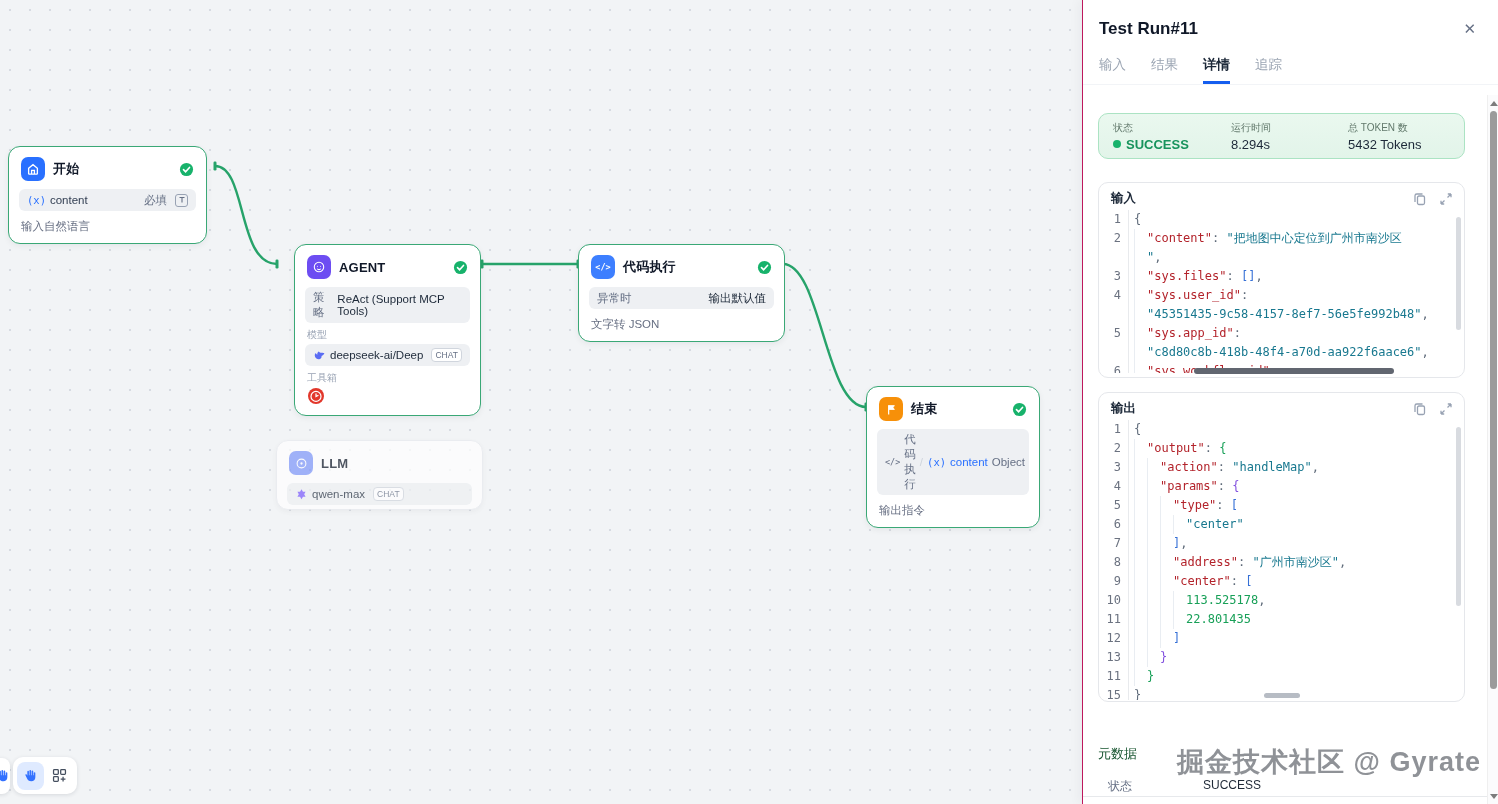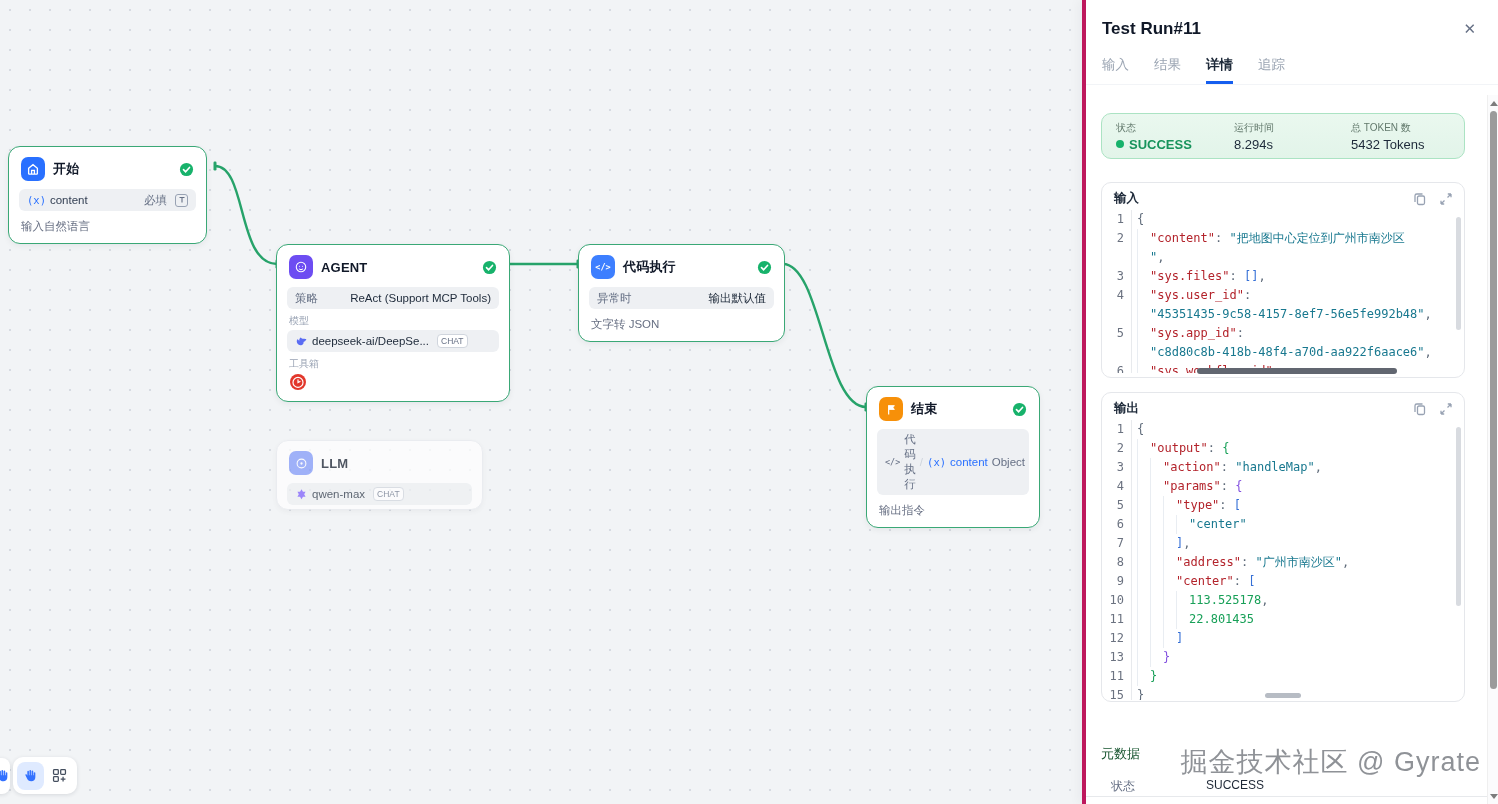--- a/index.html
+++ b/index.html
@@ -44,21 +44,21 @@
     display:flex; align-items:center; gap:3px; padding:0 4px; z-index:3; }
   .tbtn { width:28px; height:28px; border-radius:8px; display:flex;
     align-items:center; justify-content:center; }
   .tbtn.active { background:#dfeaff; }
   .toolbar-sliver { position:absolute; left:-12px; top:758px; width:22px; height:36px;
     background:#fff; border-radius:8px; box-shadow:0 1px 4px rgba(16,24,40,.12);
     display:flex; align-items:center; justify-content:flex-end; overflow:hidden; z-index:3; }
 
   
   .panel { position:absolute; left:1082px; top:0; width:416px; height:804px;
-    background:#fff; border-left:4px solid #be185d;
+    background:#fff; border-left:1px solid #be185d;
     box-shadow:-4px 0 10px rgba(16,24,40,.04); }
   .p-header { display:flex; align-items:center; padding:18px 16px 6px; }
   .p-title { font-size:17px; font-weight:bold; color:#101828; }
   .p-close { margin-left:auto; font-size:15px; color:#667085; cursor:pointer;
     padding:2px 6px; }
   .p-tabs { display:flex; gap:25px; padding:10px 16px 0; height:39px;
     border-bottom:1px solid #f2f4f7; }
   .p-tab { font-size:13.5px; color:#9aa4b2; padding-bottom:9px; cursor:pointer; }
   .p-tab.active { color:#1d2939; font-weight:bold;
     border-bottom:3px solid #155eef; }
@@ -119,21 +119,21 @@
     display:flex; align-items:center; justify-content:center; }
   .vs-up { top:2px; } .vs-down { bottom:2px; }
   .tri-up { width:0; height:0; border-left:4px solid transparent;
     border-right:4px solid transparent; border-bottom:5px solid #7c7c7c; }
   .tri-down { width:0; height:0; border-left:4px solid transparent;
     border-right:4px solid transparent; border-top:5px solid #7c7c7c; }
   .vs-thumb { position:absolute; left:1.5px; top:16px; width:7px; height:578px;
     background:#9b9b9b; border-radius:4px; }
 
   .watermark { position:absolute; right:17px; top:744px; z-index:50;
-    font-size:27px; font-weight:normal; color:rgba(118,122,128,.82);
+    font-size:27px; font-weight:bold; color:rgba(118,122,128,.82);
     text-shadow:1px 1px 0 rgba(255,255,255,.95); letter-spacing:1px;
     pointer-events:none;margin-left:8px; }
 </style>
 </head>
 <body>
 
 <div class="canvas">
   <svg class="edges">
     <path d="M215,166 C247,166 237,264 277,264" fill="none" stroke="#27a36a" stroke-width="2.4"></path>
     <path d="M482,264 L578,264" fill="none" stroke="#27a36a" stroke-width="2.4"></path>
@@ -170,21 +170,21 @@
       <span class="right muted">必填</span>
       <span class="typebox">
         <svg width="8" height="8" viewBox="0 0 8 8">
             <path d="M1.5 1.5h5M4 1.5v5" stroke="#667085" stroke-width="1.1" fill="none"></path>
           </svg>
       </span>
     </div>
     <div class="ndesc">输入自然语言</div>
   </div>
 
-  <div class="node" style="left:276px;top:244px;width:234px;">
+  <div class="node" style="left:294px;top:244px;width:187px;">
     <div class="node-head">
       <span class="nicon" style="background:#6d4df2">
         <svg width="14" height="14" viewBox="0 0 16 16" fill="none" stroke="#fff" stroke-width="1.2">
             <circle cx="8" cy="8" r="5.4"></circle>
             <circle cx="6.2" cy="7.2" r=".6" fill="#fff" stroke="none"></circle>
             <circle cx="9.8" cy="7.2" r=".6" fill="#fff" stroke="none"></circle>
             <path d="M5.8 10c.6.7 1.3 1 2.2 1s1.6-.3 2.2-1"></path>
           </svg>
       </span>
       <span class="ntitle">AGENT</span>

